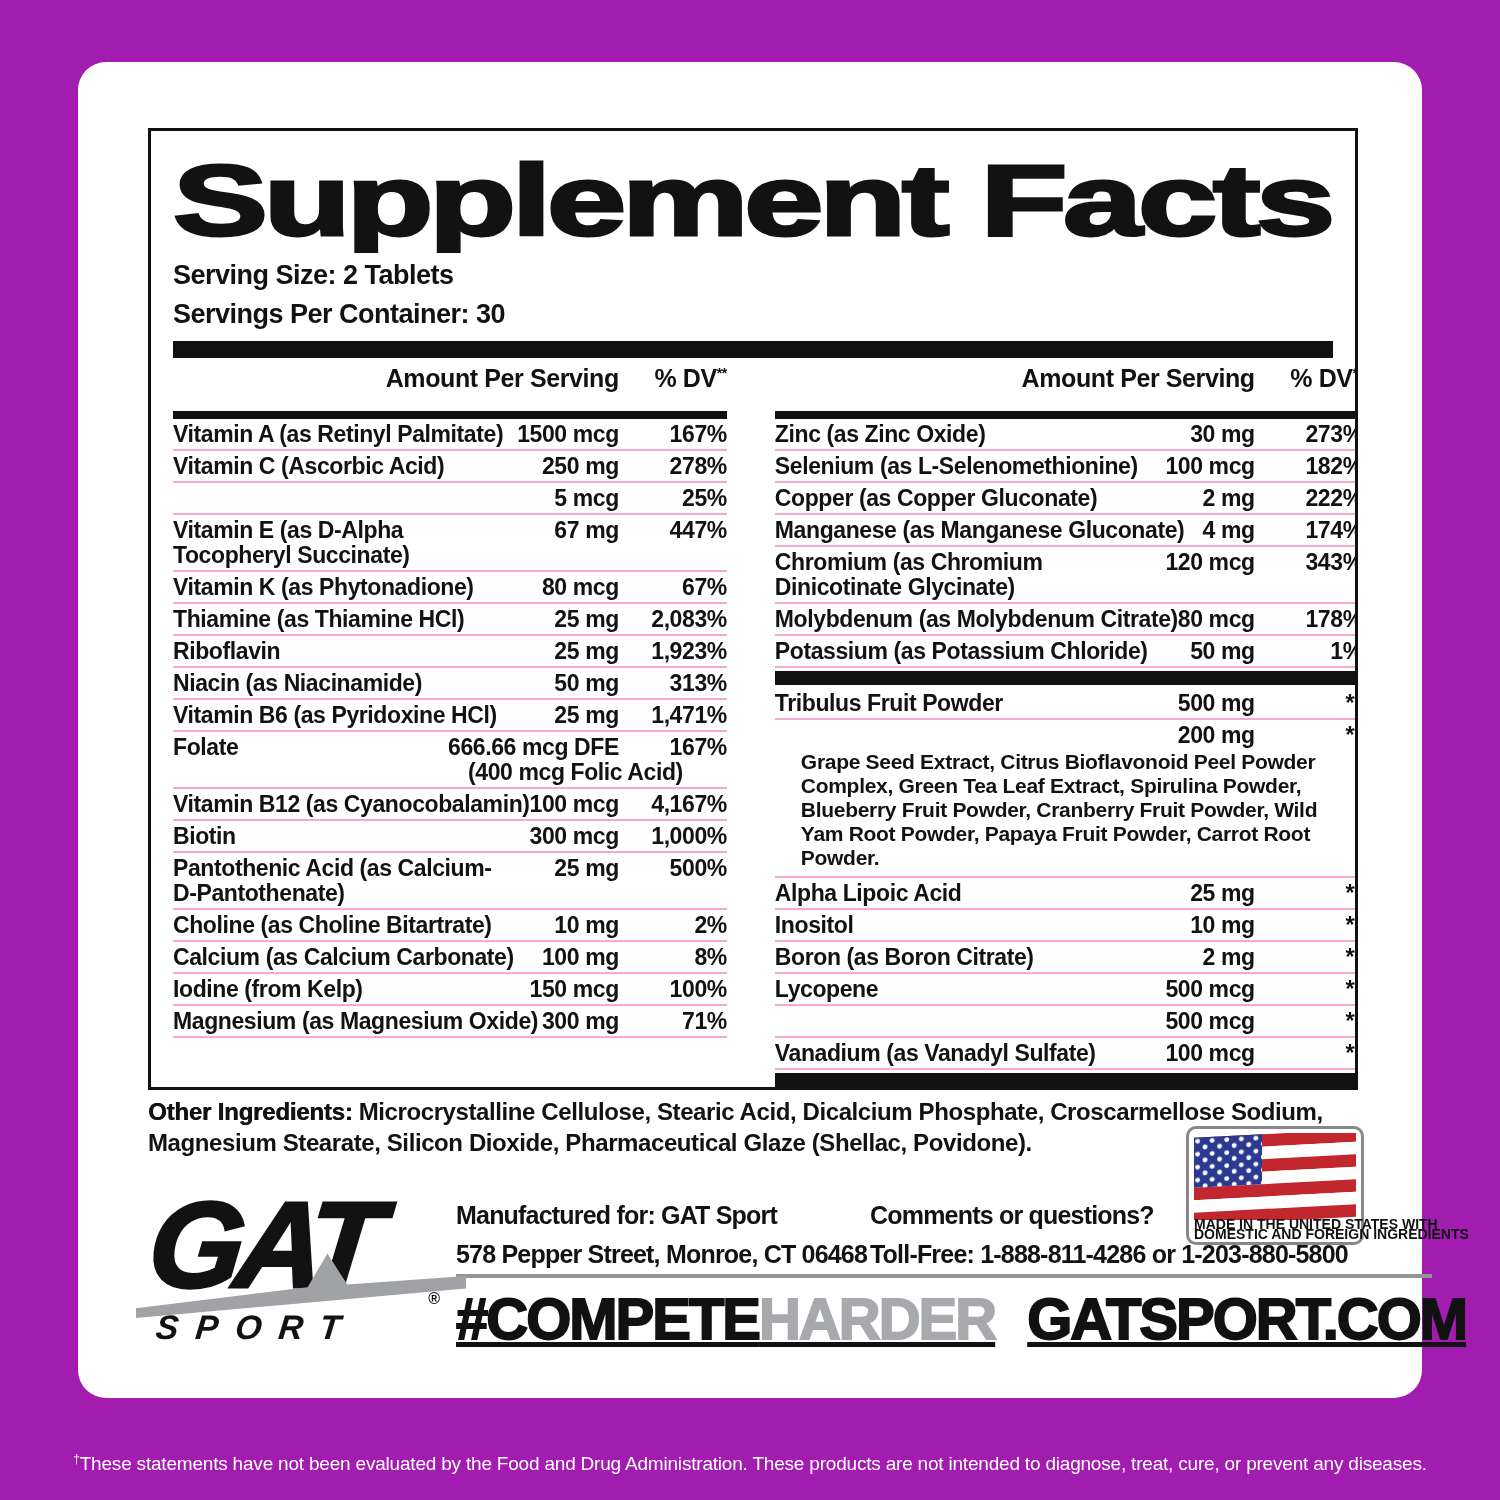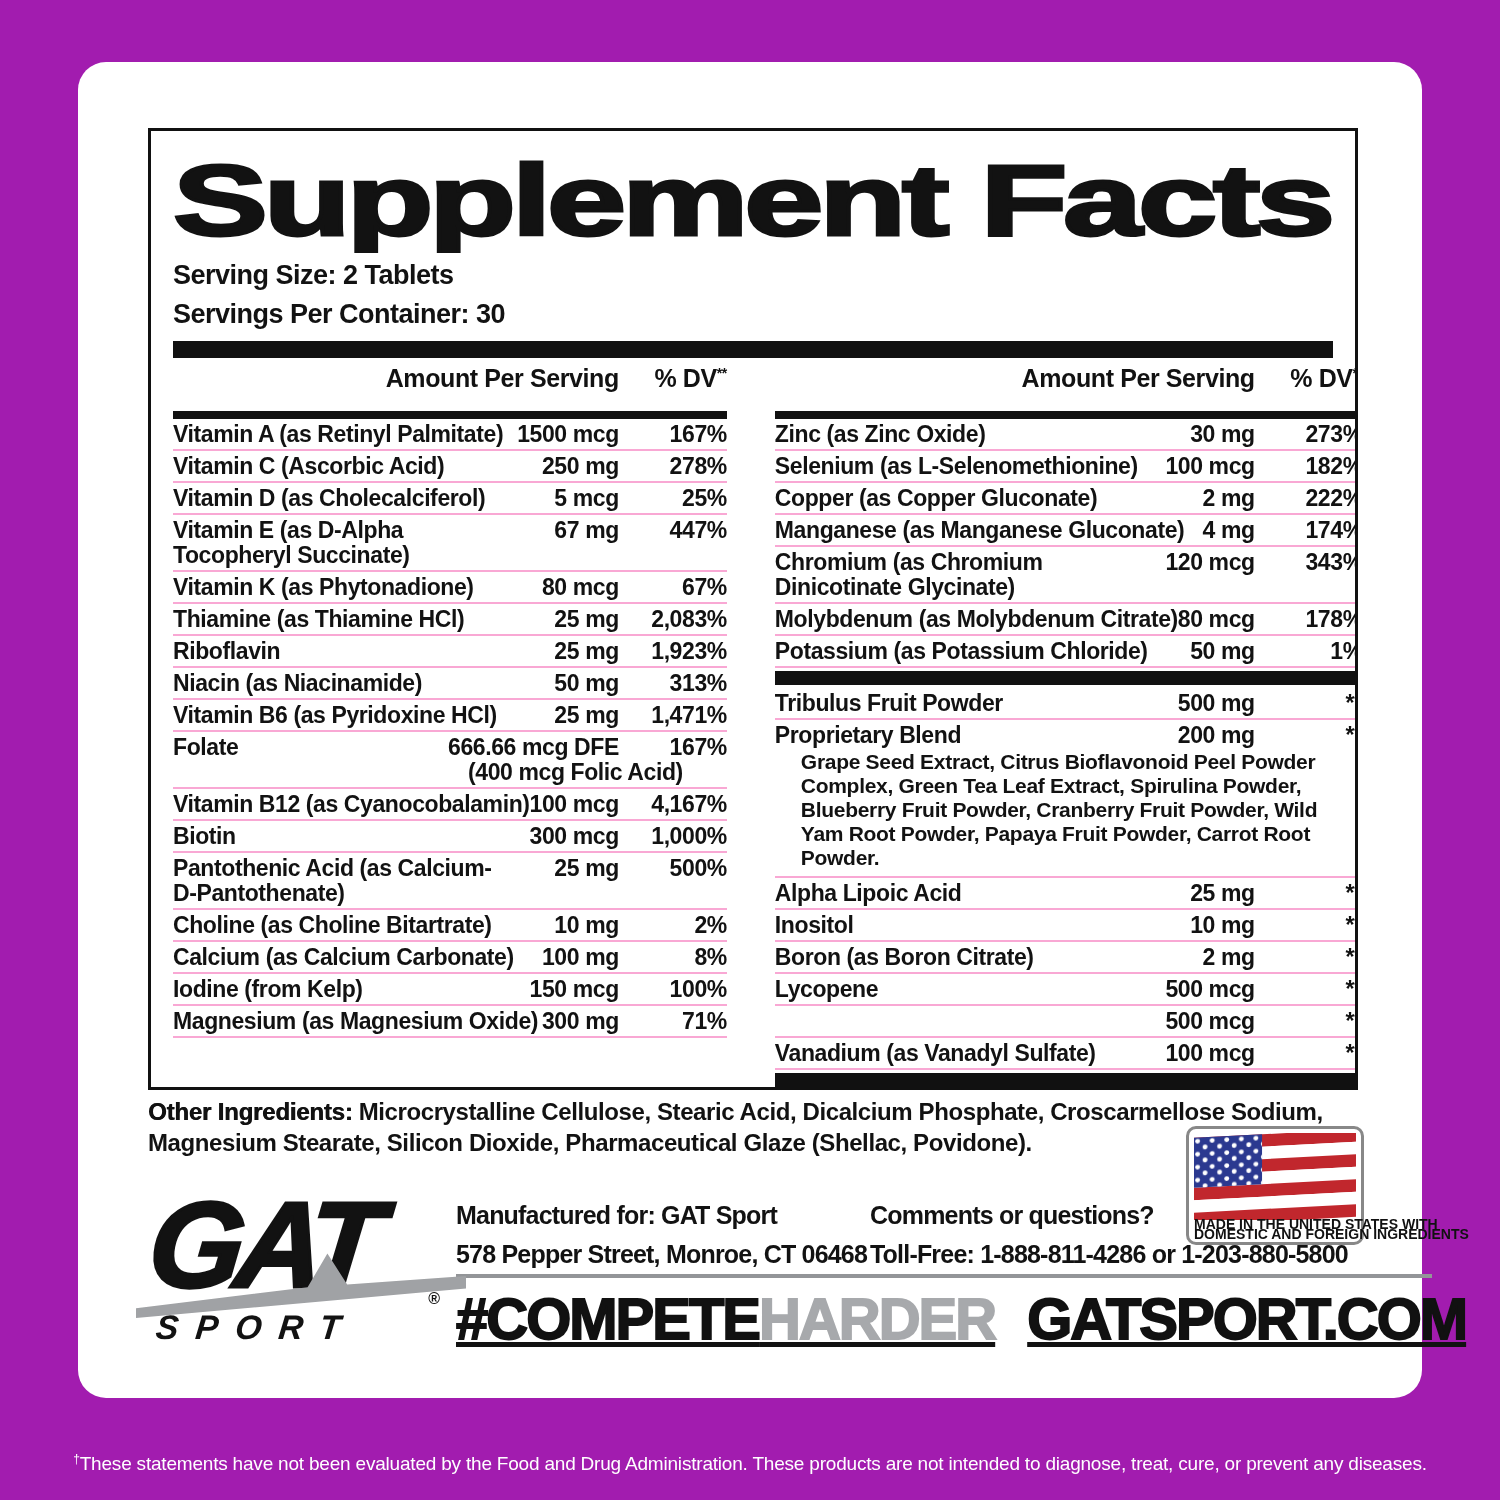--- a/index.html
+++ b/index.html
@@ -119,21 +119,20 @@
               </div>
               <div class="trow">
                 <div class="tline">
                   <span class="tn">Vitamin C (Ascorbic Acid)</span>
                   <span class="ta">250 mg</span>
                   <span class="td">278%</span>
                 </div>
               </div>
               <div class="trow">
                 <div class="tline">
-                  <span class="tn">Vitamin D (as Cholecalciferol)</span>
                   <span class="ta">5 mcg</span>
                   <span class="td">25%</span>
                 </div>
               </div>
               <div class="trow">
                 <div class="tline">
                   <span class="tn">Vitamin E (as D-Alpha</span>
                   <span class="ta">67 mg</span>
                   <span class="td">447%</span>
                 </div>
@@ -297,21 +296,20 @@
               <div class="thickbar"></div>
               <div class="trow">
                 <div class="tline">
                   <span class="tn">Tribulus Fruit Powder</span>
                   <span class="ta">500 mg</span>
                   <span class="td">**</span>
                 </div>
               </div>
               <div class="trow">
                 <div class="tline">
-                  <span class="tn">Proprietary Blend</span>
                   <span class="ta">200 mg</span>
                   <span class="td">**</span>
                 </div>
                 <div class="tsub">Grape Seed Extract, Citrus Bioflavonoid Peel Powder Complex, Green Tea Leaf Extract, Spirulina Powder, Blueberry Fruit Powder, Cranberry Fruit Powder, Wild Yam Root Powder, Papaya Fruit Powder, Carrot Root Powder.</div>
               </div>
               <div class="trow">
                 <div class="tline">
                   <span class="tn">Alpha Lipoic Acid</span>
                   <span class="ta">25 mg</span>
                   <span class="td">**</span>

